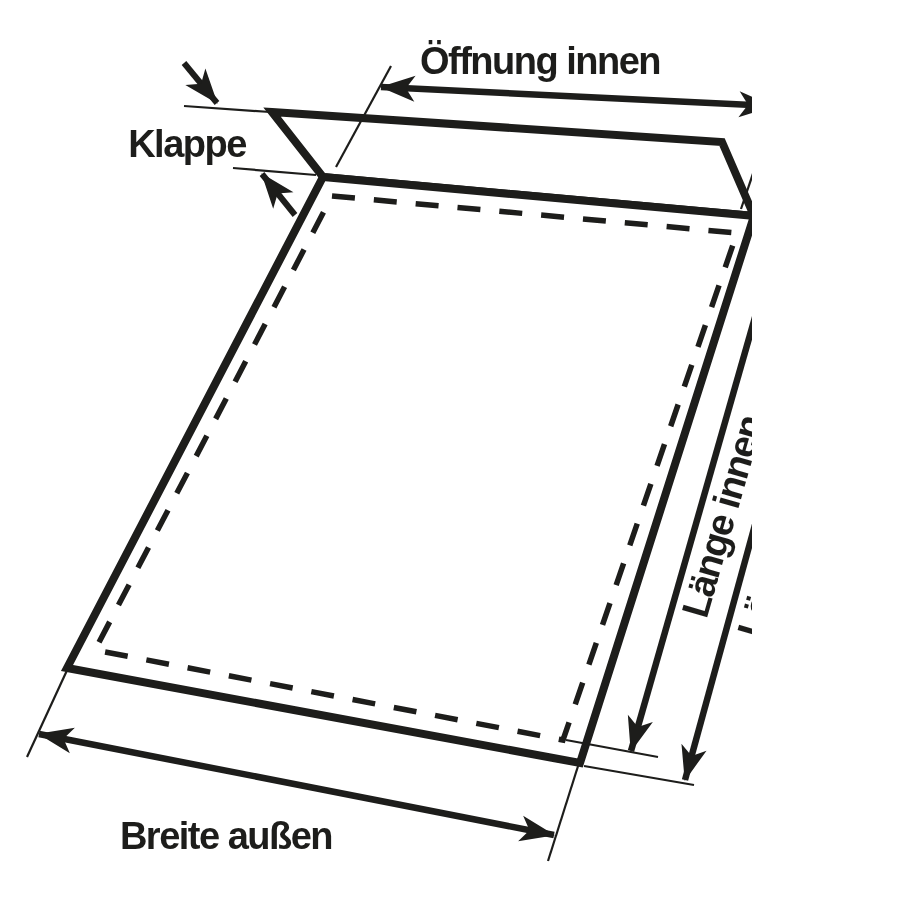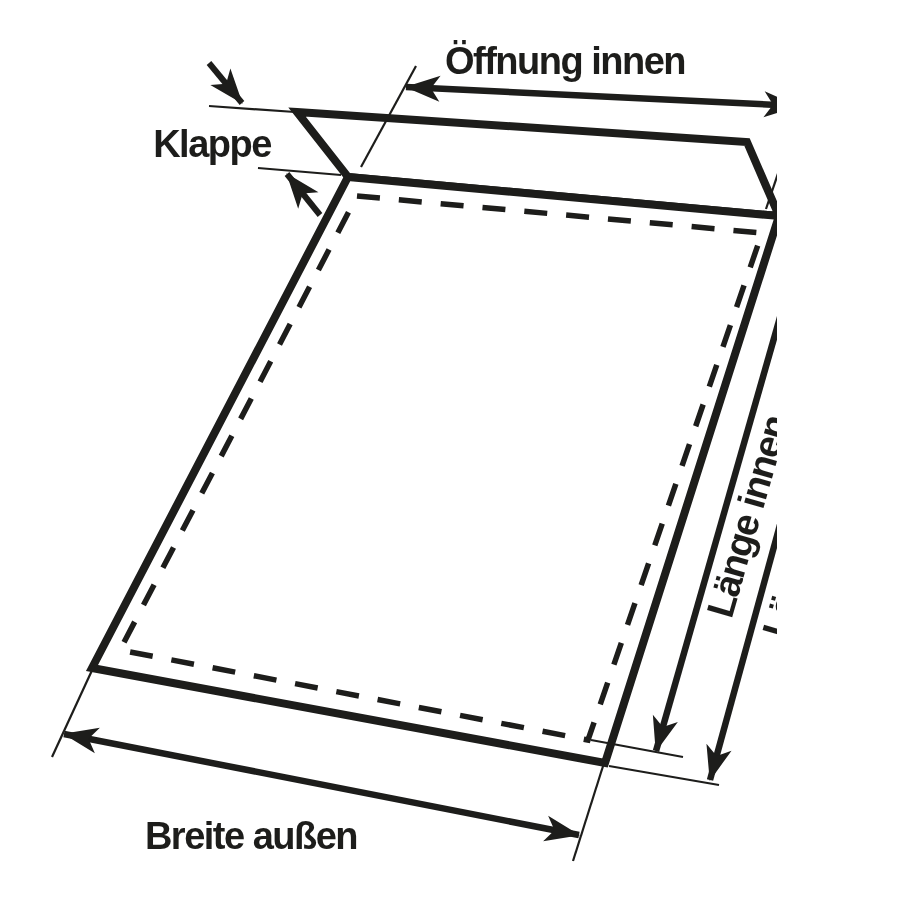--- a/index.html
+++ b/index.html
@@ -6,21 +6,20 @@
     margin: 0;
     padding: 0;
     background: #ffffff;
   }
   .canvas {
     position: relative;
     width: 752px;
     height: 900px;
     background: var(--bg, #ffffff);
     overflow: hidden;
-    margin-left: 25px;
   }
   svg { display: block; }
   .outline {
     fill: #ffffff;
     stroke: var(--ink, #1d1d1b);
     stroke-width: 8;
     stroke-linejoin: miter;
     stroke-miterlimit: 6;
   }
   .dashed {

